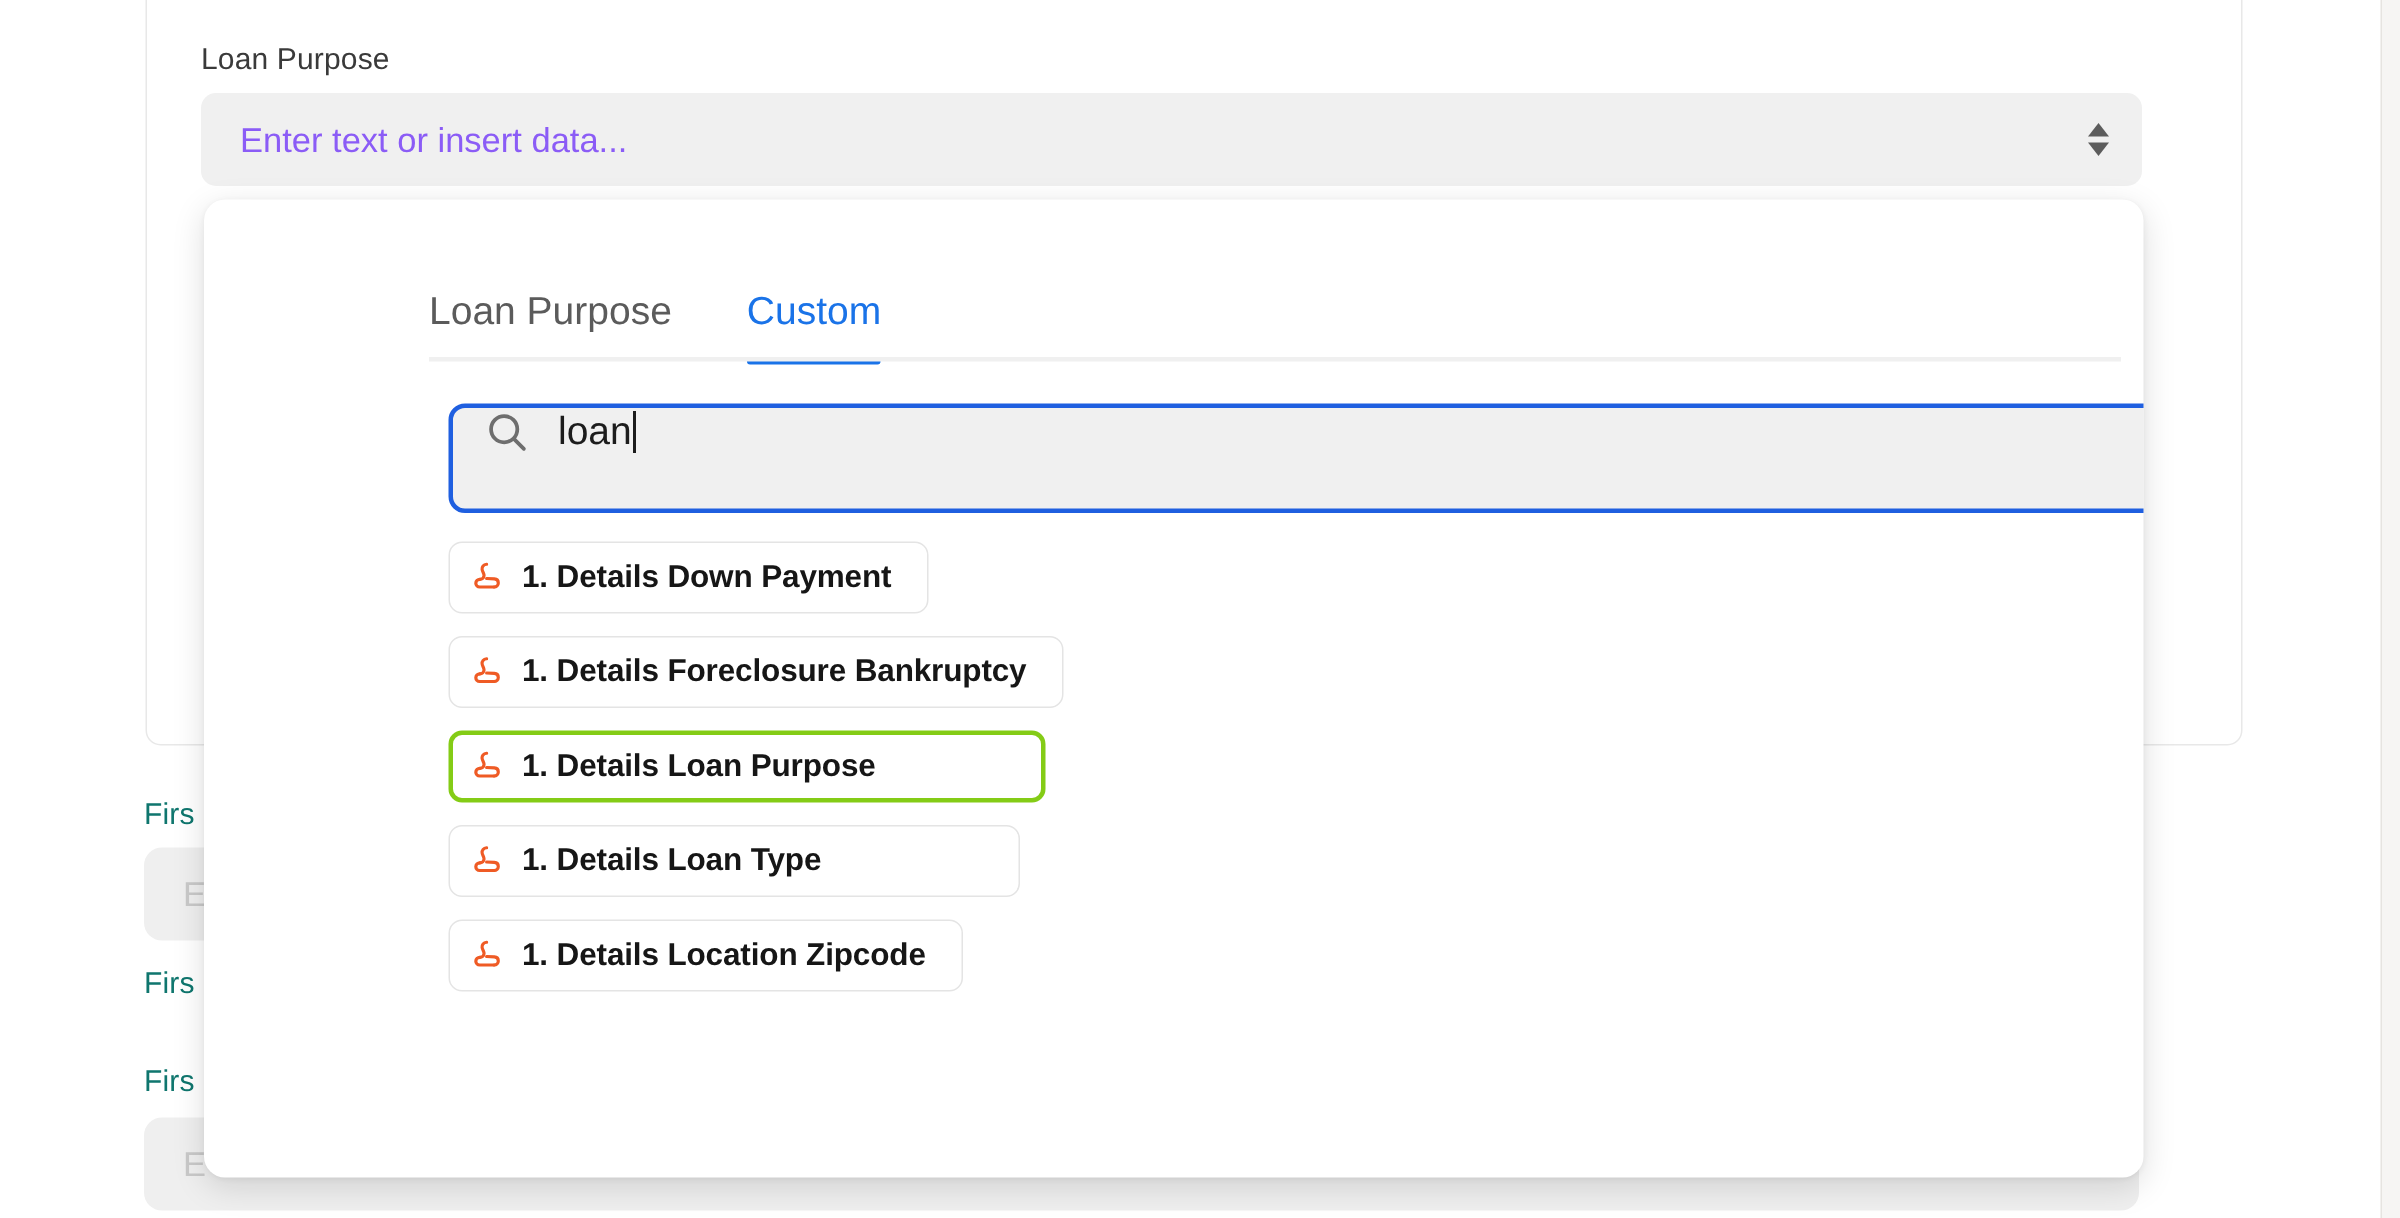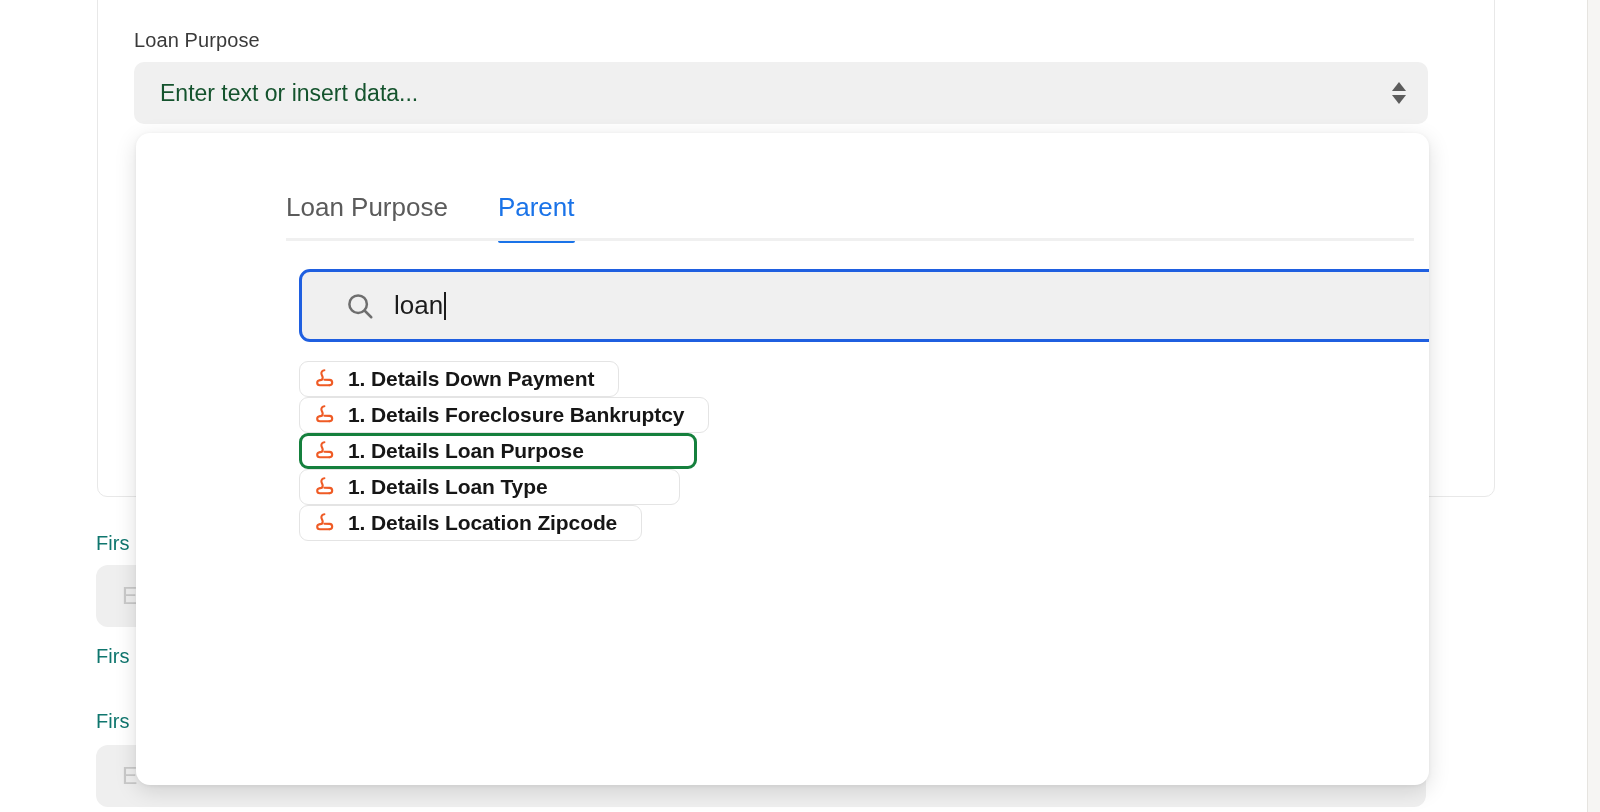--- a/index.html
+++ b/index.html
@@ -64,21 +64,21 @@
   }
   .field-input {
     position: absolute;
     background: #f0f0f0;
     border-radius: 10px;
     display: flex;
     align-items: center;
   }
   .field-input .ph {
     font-size: 23px;
-    color: #14532d;
+    color: #8b5cf6;
     padding-left: 26px;
     white-space: nowrap;
   }
   .stepper {
     position: absolute;
     right: 22px;
     top: 50%;
     transform: translateY(-50%);
     display: flex;
     flex-direction: column;
@@ -164,22 +164,20 @@
   .searchbox {
     position: absolute;
     left: 163px;
     top: 136px;
     width: 1243px;
     height: 73px;
     background: #f0f0f0;
     border: 3px solid #1f5fe0;
     border-radius: 11px;
     display: flex;
-    align-items: center;
-    padding-left: 22px;
   }
   .search-icon {
     margin-left: 20px;
     width: 32px;
     height: 32px;
     flex: 0 0 auto;
     display: flex;
     align-items: center;
     justify-content: center;
   }
@@ -202,32 +200,33 @@
   
   .results {
     position: absolute;
     left: 163px;
     top: 228px;
     width: 1120px;
   }
   .chip {
     display: inline-flex;
     align-items: center;
-    height: 36px;
+    height: 48px;
     padding: 0 16px 0 12px;
     border: 1px solid #e4e4e4;
     border-radius: 9px;
     background: #ffffff;
+    margin-bottom: 15px;
     cursor: pointer;
     white-space: nowrap;
     max-width: 100%;
   }
   .chip-row { display: block; line-height: 0; }
   .chip.selected {
-    border: 3px solid #15803d;
+    border: 3px solid #84cc16;
     padding: 0 14px 0 10px;
   }
   .chip-icon {
     width: 26px; height: 26px;
     flex: 0 0 auto;
     margin-right: 10px;
     display: flex;
     align-items: center;
     justify-content: center;
   }
@@ -275,21 +274,21 @@
 
   <div class="field-label bg-label" style="left:96px; top:710px;">Firs</div>
   <div class="bg-field" style="left:96px; top:745px; width:1330px; height:62px;">
     <span class="ph">E</span>
   </div>
 
   <div class="panel">
 
     <div class="tabs">
       <div class="tab">Loan Purpose</div>
-      <div class="tab active">Parent</div>
+      <div class="tab active">Custom</div>
     </div>
     <div class="tab-rule"></div>
 
     <div class="searchbox">
       <span class="search-icon">
         <svg width="30" height="30" viewBox="0 0 24 24" fill="none" stroke="#6e6e6e" stroke-width="2" stroke-linecap="round">
           <circle cx="10.5" cy="10.5" r="7"></circle>
           <line x1="15.8" y1="15.8" x2="21" y2="21"></line>
         </svg>
       </span>

